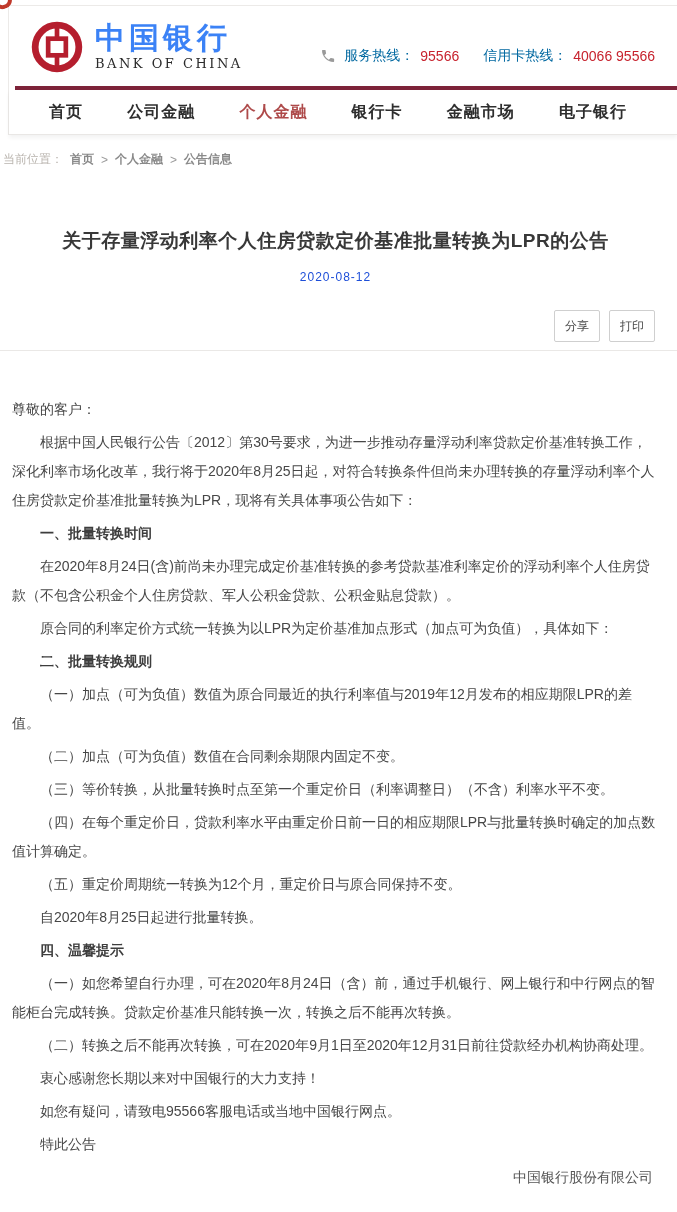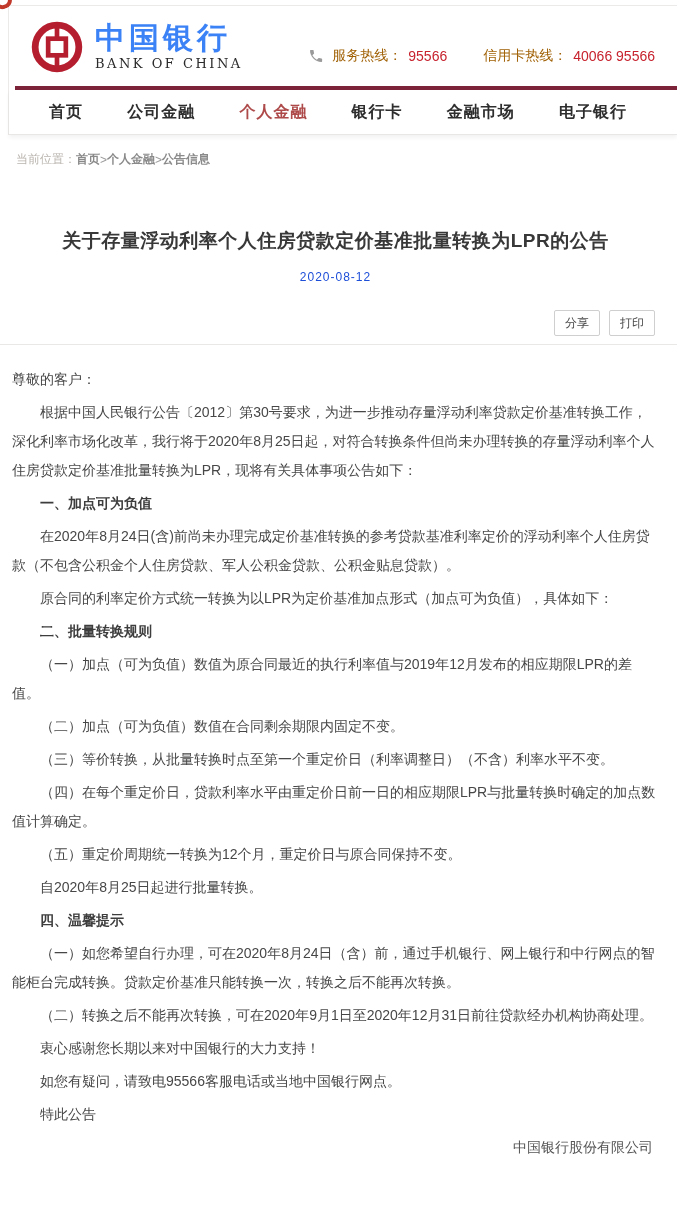--- a/index.html
+++ b/index.html
@@ -35,65 +35,65 @@
   }
   .brand-en {
     font-family: "DejaVu Serif", "Liberation Serif", serif;
     font-size: 13px; color: #2b2b2b; letter-spacing: 2.5px; margin-top: 3px;
   }
   .hotlines {
     display: flex; align-items: center; gap: 6px;
     font-size: 14px; margin-top: 18px;
   }
   .hotlines .phone-ic { width: 16px; height: 16px; margin-right: 2px; }
-  .hot-label { color: #a16207; }
-  .hot-num { color: #c7232e; margin-right: 30px; }
+  .hot-label { color: #0369a1; }
+  .hot-num { color: #c7232e; margin-right: 18px; }
   .hot-num.last { margin-right: 0; }
   .red-rule { height: 4px; background: #7d2339; margin-left: 6px; }
   .nav {
     display: flex; align-items: center;
     height: 45px; background: #fff;
     border-bottom: 1px solid #e9e7e5;
     box-shadow: 0 3px 4px rgba(0,0,0,0.05);
     padding: 0 40px 0 30px;
     justify-content: space-between;
   }
   .nav-item {
     font-size: 16px; font-weight: bold; color: #2e2e2e;
     cursor: pointer; padding: 0 10px; letter-spacing: 1px;
   }
   .nav-item.active { color: #ae4a4a; }
   .breadcrumb {
-    padding: 16px 0 0 16px; font-size: 12px; color: #8a8a8a;
-    display: flex; align-items: center; 
+    padding: 16px 0 0 3px; font-size: 12px; color: #8a8a8a;
+    display: flex; align-items: center; gap: 7px;
   }
   .bc-prefix { color: #b9b4ae; }
   .bc-link { color: #8a8a8a; font-weight: bold; cursor: pointer; }
   .bc-sep { color: #9a9a9a; }
   .article { padding: 0 18px 0 12px; }
   .article-title {
     margin-top: 60px; text-align: center;
     font-size: 19px; font-weight: bold; color: #383838; letter-spacing: 0.5px;
   }
   .article-date {
     margin-top: 16px; text-align: center; font-size: 12px; color: #1d4ed8;
     letter-spacing: 1px;
   }
   .action-row {
     display: flex; justify-content: flex-end; gap: 9px;
     margin: 26px 4px 8px 0;
   }
   .act-btn {
-    min-width: 44px; height: 26px; padding: 0 10px;
+    min-width: 44px; height: 32px; padding: 0 10px;
     background: #fff; border: 1px solid #cfcfcf; border-radius: 2px;
     font-size: 12px; color: #4a4a4a; cursor: pointer;
     font-family: inherit;
   }
   .article-divider { border: none; border-top: 1px solid #eae8e6; margin: 0 -18px 0 -12px; }
-  .body-text { margin-top: 20px; font-size: 14px; color: #474747; }
+  .body-text { margin-top: 44px; font-size: 14px; color: #474747; }
   .body-text p { line-height: 29px; margin: 4px 0; }
   .body-text p.indent { text-indent: 2em; }
   .body-text p.hd { font-weight: bold; color: #3d3d3d; }
   .signature { margin-top: 4px; text-align: right; padding-right: 6px; font-size: 14px; color: #555; }
   .signature div { line-height: 29px; }
 </style>
 </head>
 <body>
 
 <div class="corner-mark"></div>
@@ -147,21 +147,21 @@
   <div class="article-date">2020-08-12</div>
   <div class="action-row">
     <button class="act-btn">分享</button>
     <button class="act-btn">打印</button>
   </div>
   <hr class="article-divider">
 
   <div class="body-text">
     <p>尊敬的客户：</p>
     <p class="indent">根据中国人民银行公告〔2012〕第30号要求，为进一步推动存量浮动利率贷款定价基准转换工作，深化利率市场化改革，我行将于2020年8月25日起，对符合转换条件但尚未办理转换的存量浮动利率个人住房贷款定价基准批量转换为LPR，现将有关具体事项公告如下：</p>
-    <p class="indent hd">一、加点可为负值</p>
+    <p class="indent hd">一、批量转换时间</p>
     <p class="indent">在2020年8月24日(含)前尚未办理完成定价基准转换的参考贷款基准利率定价的浮动利率个人住房贷款（不包含公积金个人住房贷款、军人公积金贷款、公积金贴息贷款）。</p>
     <p class="indent">原合同的利率定价方式统一转换为以LPR为定价基准加点形式（加点可为负值），具体如下：</p>
     <p class="indent hd">二、批量转换规则</p>
     <p class="indent">（一）加点（可为负值）数值为原合同最近的执行利率值与2019年12月发布的相应期限LPR的差值。</p>
     <p class="indent">（二）加点（可为负值）数值在合同剩余期限内固定不变。</p>
     <p class="indent">（三）等价转换，从批量转换时点至第一个重定价日（利率调整日）（不含）利率水平不变。</p>
     <p class="indent">（四）在每个重定价日，贷款利率水平由重定价日前一日的相应期限LPR与批量转换时确定的加点数值计算确定。</p>
     <p class="indent">（五）重定价周期统一转换为12个月，重定价日与原合同保持不变。</p>
     <p class="indent">自2020年8月25日起进行批量转换。</p>
     <p class="indent hd">四、温馨提示</p>

